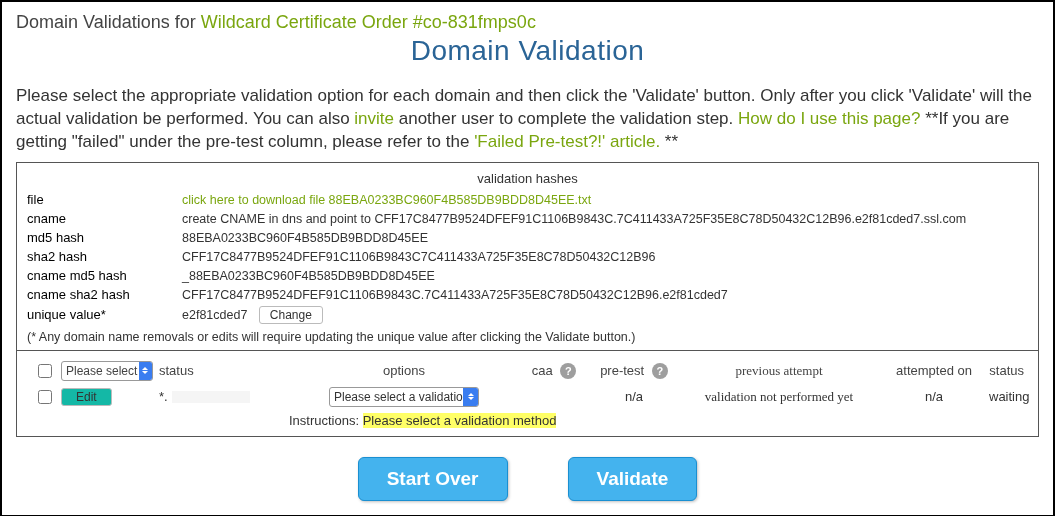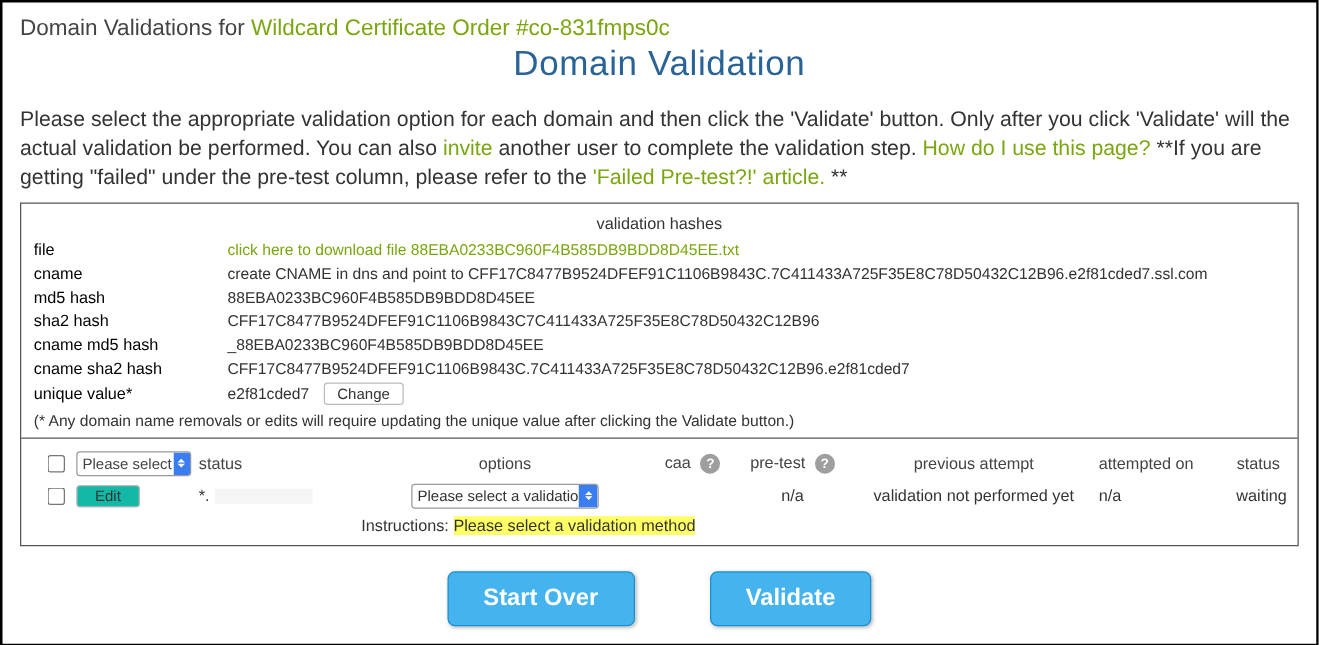--- a/index.html
+++ b/index.html
@@ -92,22 +92,22 @@
     align-items: center;
     font-size: 13px;
   }
   .tbl-header { color: #444; margin-bottom: 6px; }
   .col-chk   { width: 34px;  flex: 0 0 34px; display:flex; justify-content:center;}
   .col-sel   { width: 98px;  flex: 0 0 98px; }
   .col-dom   { width: 130px; flex: 0 0 130px; }
   .col-opt   { width: 230px; flex: 0 0 230px; text-align: center;}
   .col-caa   { width: 70px;  flex: 0 0 70px;  text-align: center;}
   .col-pre   { width: 90px;  flex: 0 0 90px;  text-align: center;}
-  .col-prev  { width: 200px; flex: 0 0 200px; text-align: center;}
-  .col-att   { width: 110px; flex: 0 0 110px; }
+  .col-prev  { width: 200px; flex: 0 0 200px; text-align: center; font-family: Liberation Serif, serif;}
+  .col-att   { width: 110px; flex: 0 0 110px; text-align: center;}
   .col-stat  { flex: 1; text-align: right; padding-right: 4px;}
   .help-icon {
     display: inline-flex;
     width: 16px; height: 16px;
     border-radius: 50%;
     background: #9e9e9e;
     color: #fff;
     font-size: 11px;
     font-weight: bold;
     align-items: center; justify-content: center;

